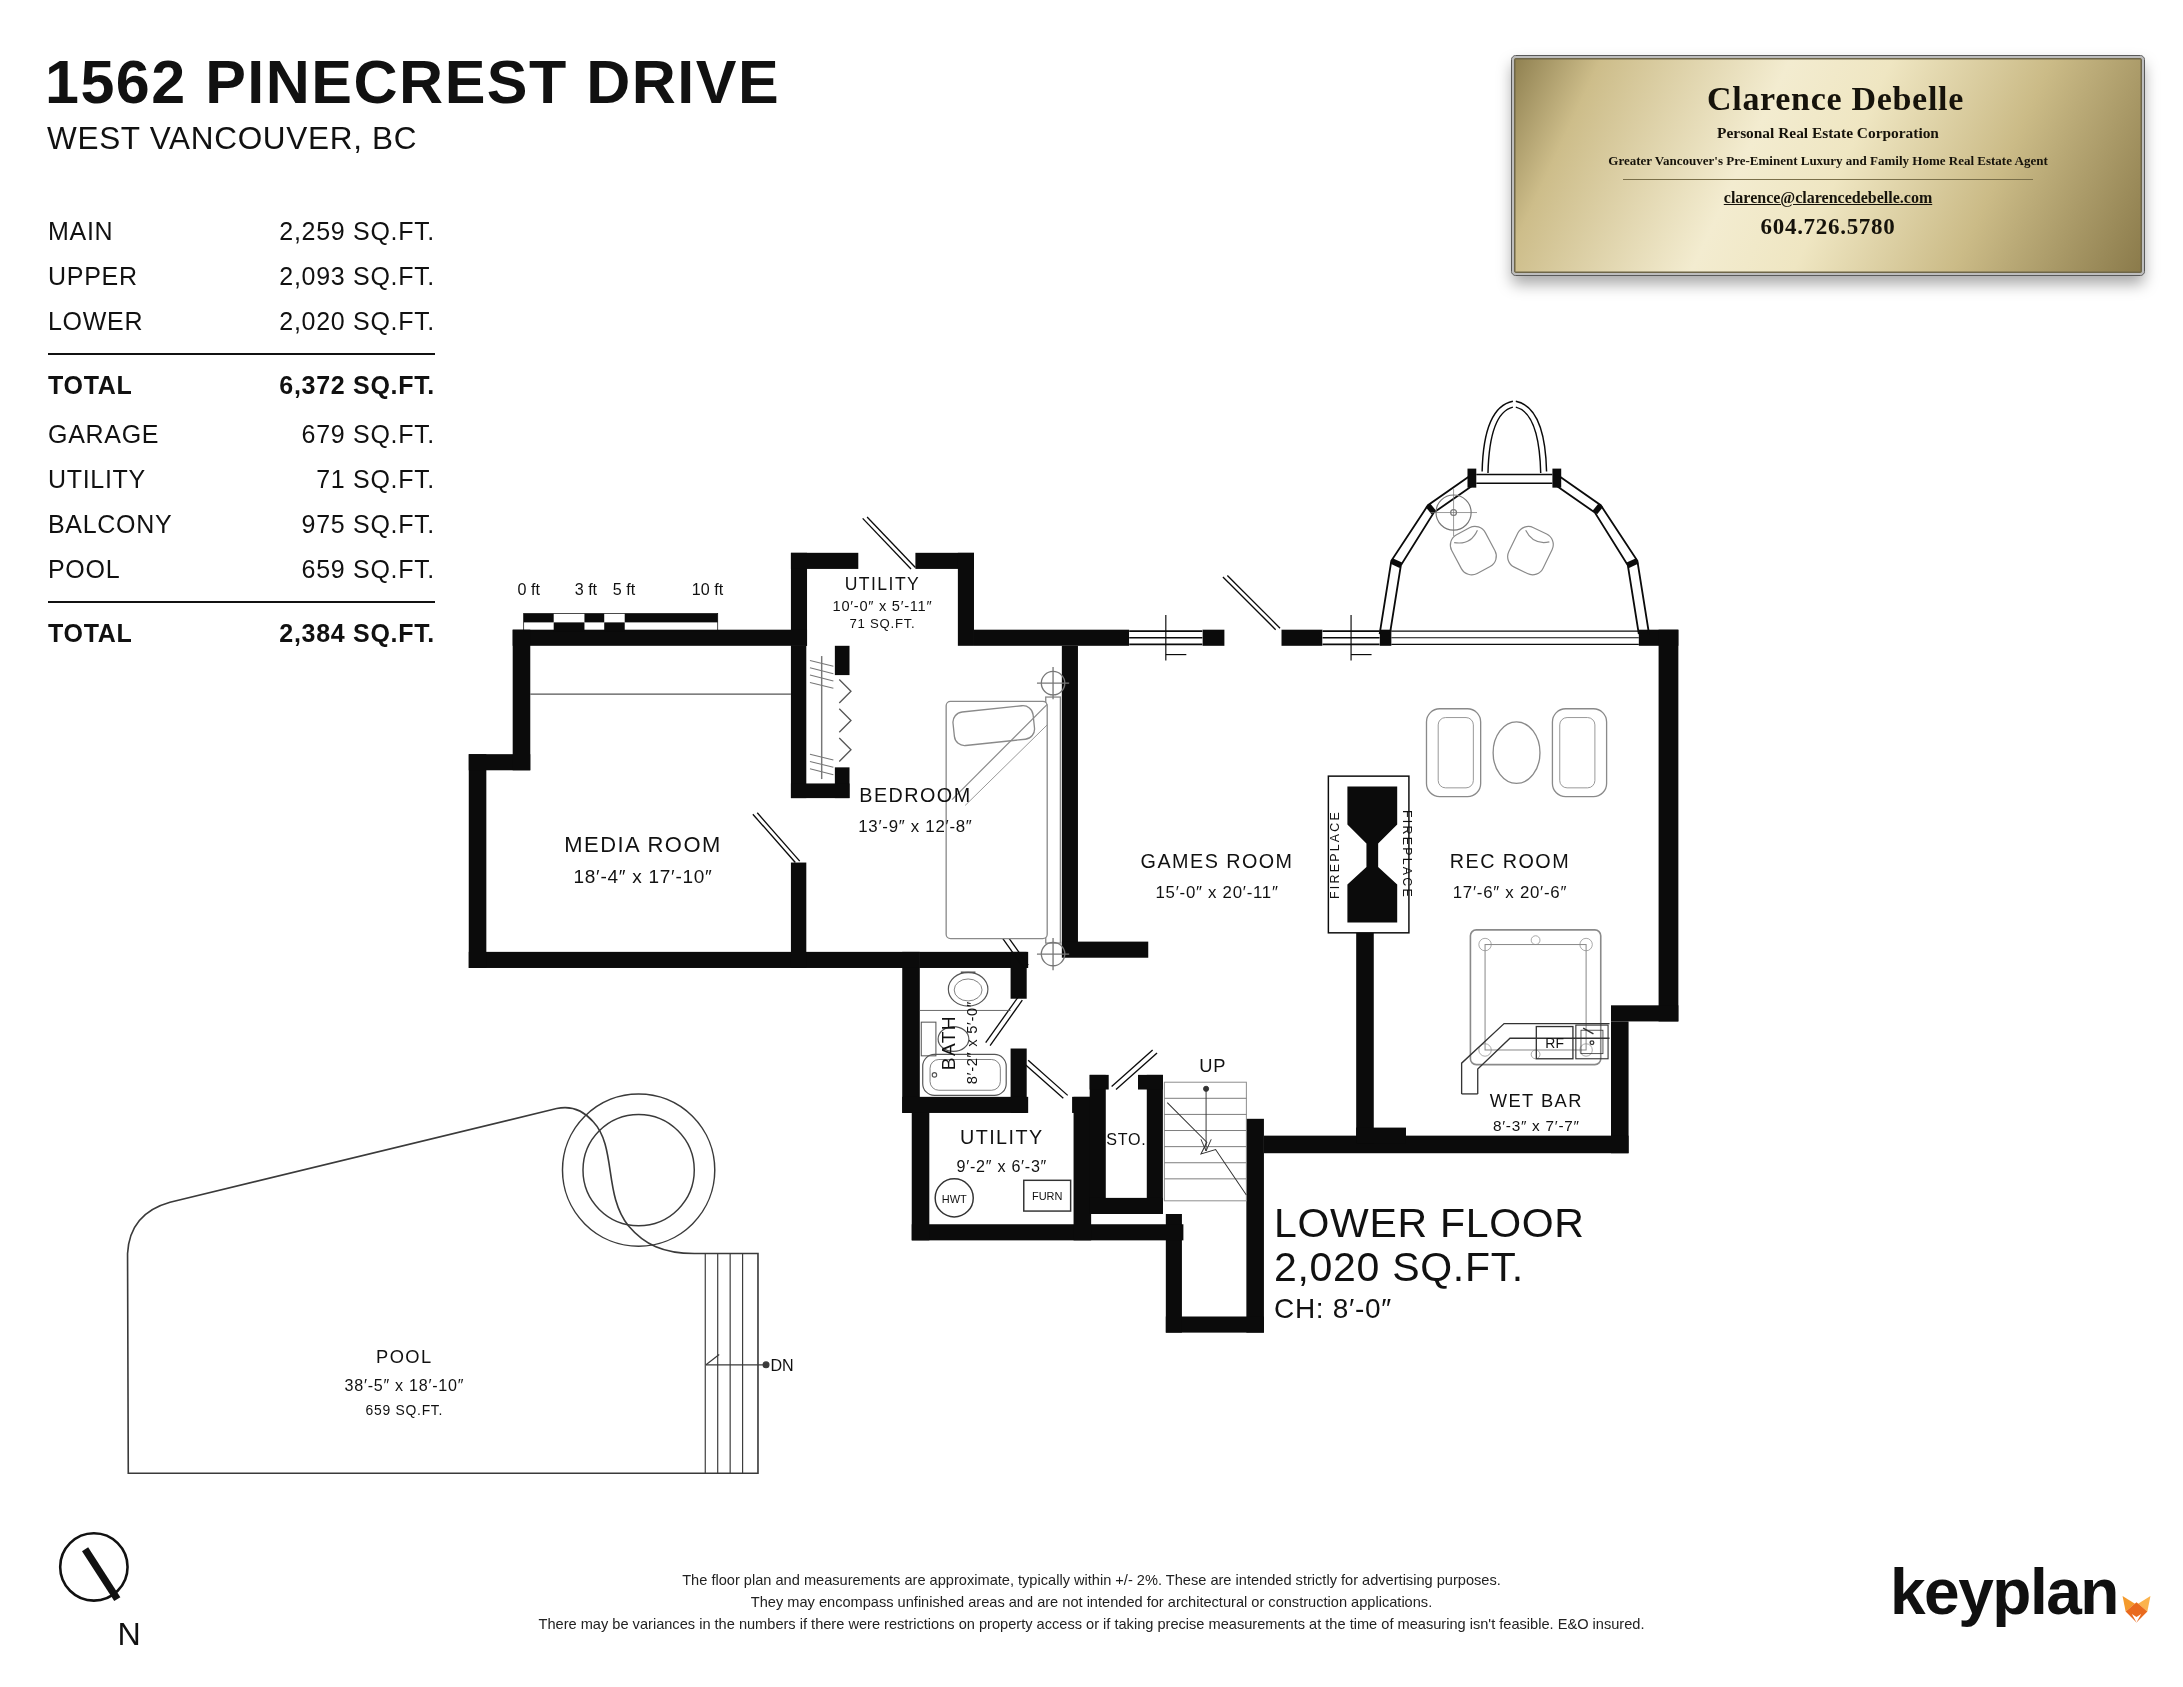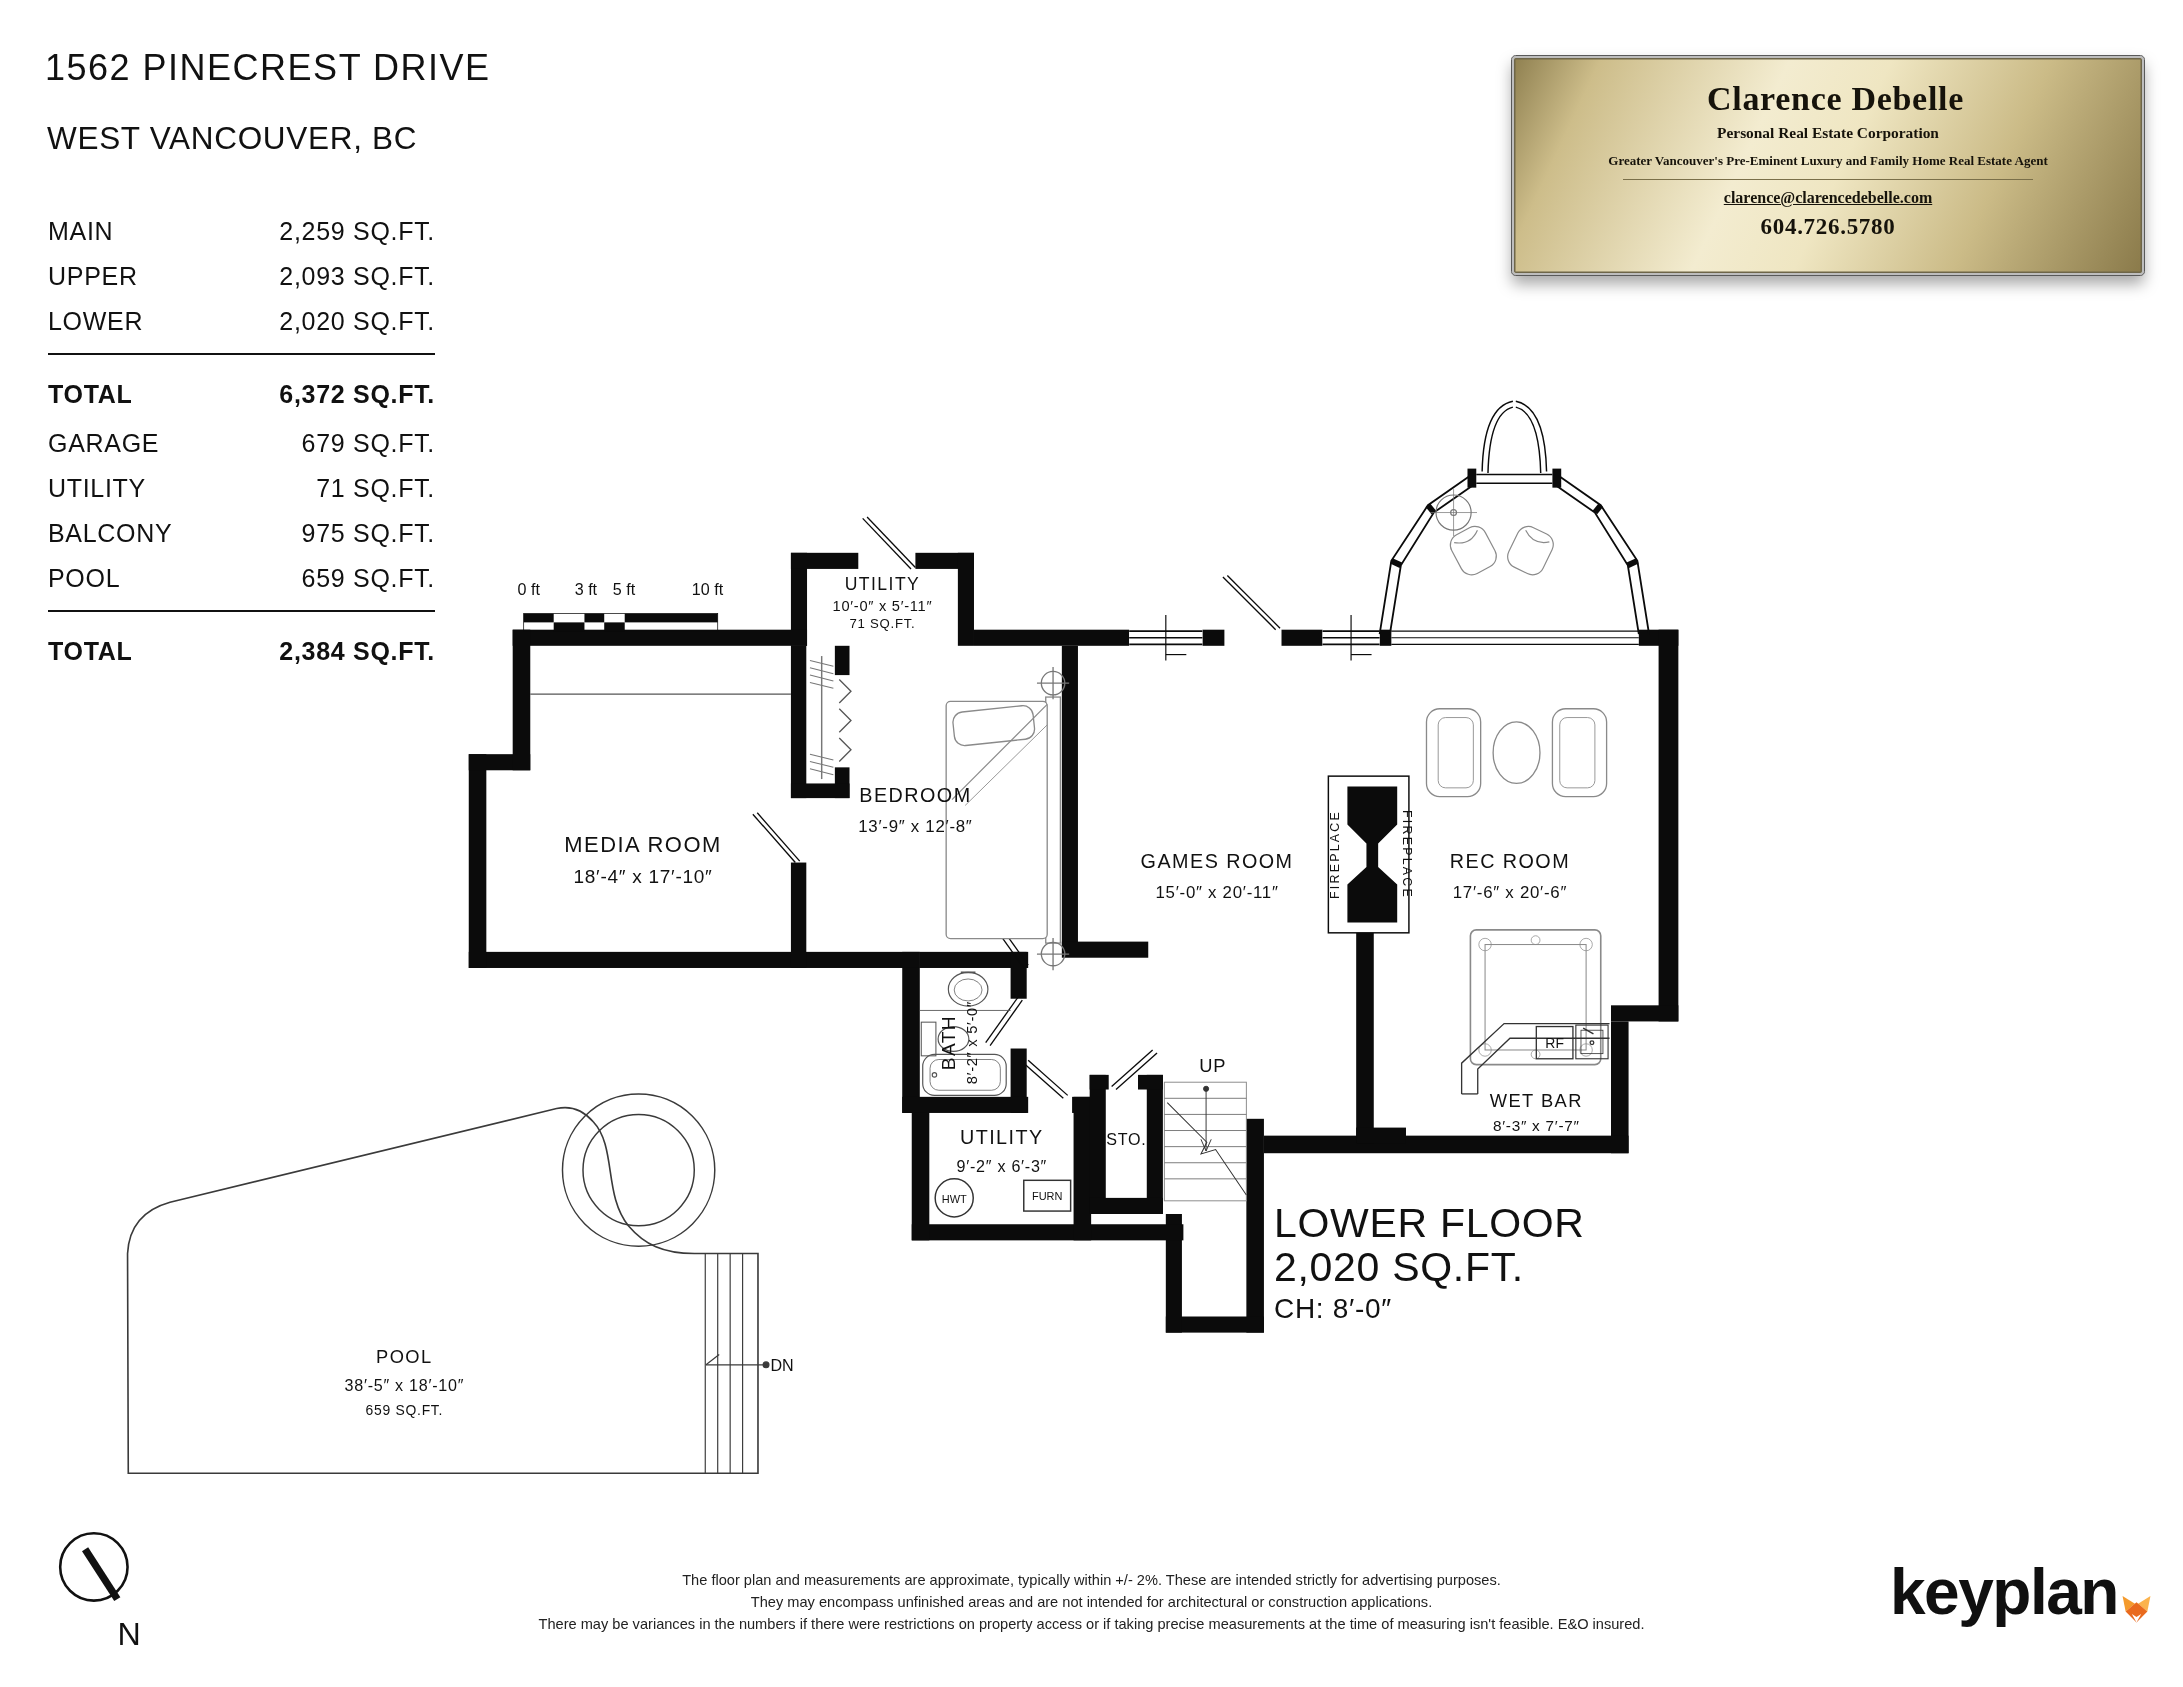--- a/index.html
+++ b/index.html
@@ -1,26 +1,26 @@
 <!DOCTYPE html>
 <html style="font-size:11.7px"><head>
 <meta charset="utf-8">
 <style>
   html,body{margin:0;padding:0;background:#ffffff;}
   #page{position:relative;width:2183px;height:1687px;background:#fff;overflow:hidden;
         font-family:"Liberation Sans", sans-serif;color:#111;}
   .abs{position:absolute;}
   
-  #title{left:45px;top:47px;font-size:36px;font-weight:normal;letter-spacing:1.5px;}
+  #title{left:45px;top:47px;font-size:61px;font-weight:bold;letter-spacing:1.5px;}
   #subtitle{left:47px;top:120px;font-size:31.5px;letter-spacing:0.7px;}
   
   #area-table{left:48px;top:218px;width:387px;}
   .trow{display:flex;justify-content:space-between;font-size:25px;line-height:26px;margin-bottom:19px;letter-spacing:0.7px;}
   .trow .tval{text-align:right;}
-  .trow.total{border-top:2.2px solid #111;padding-top:26px;font-weight:bold;margin-bottom:17.6px;}
+  .trow.total{border-top:2.2px solid #111;padding-top:17px;font-weight:bold;margin-bottom:17.6px;}
   .gap{height:5.9px;}
   
   #card{left:1512px;top:56px;width:628px;height:215px;border-radius:3.7px;
         background:linear-gradient(115deg,#8f8050 0%,#cdbd8a 12%,#f3ecd0 38%,#efe6c2 52%,#cbbb87 74%,#8a7a4a 100%);
         border:2.2px solid #bdbdbd;outline:1.5px solid #595959;
         box-shadow:0 8.8px 14.6px rgba(0,0,0,.35), inset 0 0 0 1.5px #6e6649;
         text-align:center;font-family:"Liberation Serif", serif;color:#16130b;}
   #card .name{margin-top:22px;font-size:34px;font-weight:bold;letter-spacing:0.7px;padding-left:15px;}
   #card .ctitle{margin-top:5.9px;font-size:15.4px;font-weight:bold;}
   #card .tagline{margin-top:11px;font-size:13px;font-weight:bold;}

